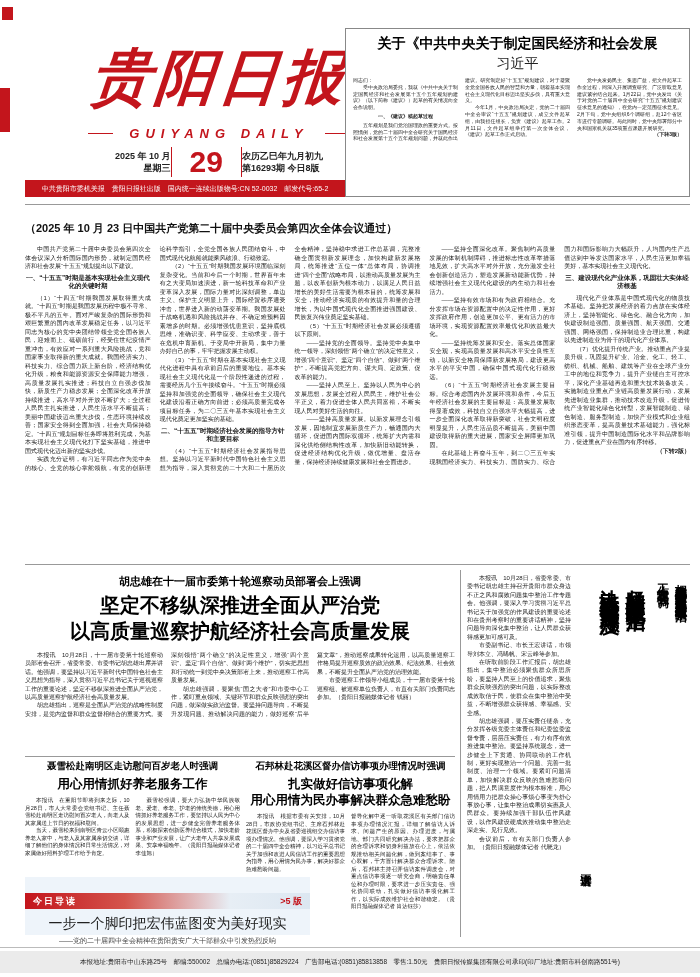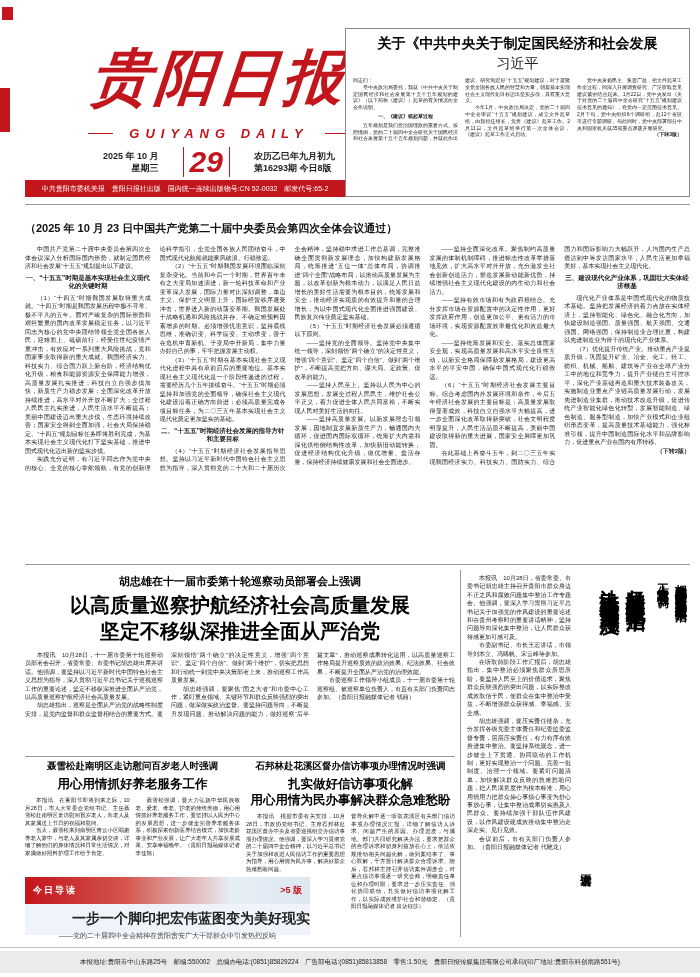--- a/index.html
+++ b/index.html
@@ -9,23 +9,23 @@
   
   .corner-mark1 { position:absolute; left:2px; top:7px; width:11px; height:13px; background:#c3151c; }
   .corner-mark2 { position:absolute; left:0; top:88px; width:10px; height:44px; background:#c3151c; }
 
   
   .masthead { position:absolute; left:88px; top:26px; width:262px; }
   .mast-title { font-family:"Liberation Serif", serif; font-weight:bold; font-style:italic; font-size:60px; line-height:104px; color:#c3151c; text-align:center; letter-spacing:4px; transform:skewX(-5deg); white-space:nowrap; }
   .mast-en { display:flex; align-items:center; gap:16px; margin-top:-4px;font-style:italic; }
   .mast-en .rule { flex:1; height:1px; background:#c3151c; }
   .mast-en .txt { color:#c3151c; font-weight:bold; font-size:13px; letter-spacing:6px; white-space:nowrap; }
-  .dateline { display:flex; justify-content:center; align-items:center; gap:24px; margin-top:6px; }
+  .dateline { display:flex; justify-content:center; align-items:center; gap:0; margin-top:6px; }
   .date-left { text-align:right; font-size:9px; font-weight:bold; line-height:12px; color:#222; }
-  .date-day { font-size:30px; font-weight:bold; color:#c3151c; line-height:30px; padding:0 6px; border-left:1px solid #c3151c; border-right:1px solid #c3151c;font-style:italic; }
+  .date-day { font-size:30px; font-weight:bold; color:#c3151c; line-height:30px; padding:0 18px; border-left:1px solid #c3151c; border-right:1px solid #c3151c; }
   .date-right { text-align:left; font-size:9px; font-weight:bold; line-height:12px; color:#222; }
   .redbar { position:absolute; left:25px; top:180px; width:320px; height:17px; background:#c3151c; color:#fff; font-size:7px; line-height:17px; text-align:center; white-space:nowrap; }
 
   
   .explain-box { position:absolute; left:345px; top:28px; width:345px; height:169px; border:1px solid #888; padding:5px 7px; background:#fff; }
   .explain-title { font-weight:900; font-size:14px; line-height:18px; text-align:center; color:#000; }
   .explain-byline { text-align:center; font-size:14px; margin:3px 0 4px; color:#222; }
   .explain-body { height:104px; overflow:hidden; columns:3; column-gap:7px; font-size:5px; line-height:6.8px; text-align:justify; color:#222; }
 
   
@@ -61,24 +61,24 @@
   .bl-b { position:absolute; left:246px; top:760px; width:209px; }
   .bl-kicker { font-size:9.5px; font-weight:bold; text-align:center; color:#000; }
   .bl-headline { font-size:12.5px; font-weight:900; line-height:16px; text-align:center; color:#000; margin-top:3px; }
   .bl-body { margin-top:5px; height:60px; overflow:hidden; columns:2; column-gap:6px; font-size:5.5px; line-height:7.5px; text-align:justify; color:#1a1a1a; }
   .bl-b-cols { margin-top:5px; display:flex; gap:6px; }
   .bl-b-col1 { width:99px; height:60px; overflow:hidden; font-size:5.5px; line-height:7.5px; text-align:justify; color:#1a1a1a; }
   .bl-b-col2 { width:104px; height:122px; overflow:hidden; font-size:5.5px; line-height:7.5px; text-align:justify; color:#1a1a1a; }
 
   
   .guide-box { position:absolute; left:25px; top:877px; width:285px; height:58px; background:#eef4fa; }
-  .guide-bar { height:27px; display:flex; justify-content:space-between; align-items:center; padding:7px 8px; background:linear-gradient(90deg,#c3151c 0%,#d4544c 35%,#e7eef5 72%,#dce7f1 100%); }
+  .guide-bar { height:16px; display:flex; justify-content:space-between; align-items:center; padding:7px 8px; background:linear-gradient(90deg,#c3151c 0%,#d4544c 35%,#e7eef5 72%,#dce7f1 100%);margin-top:16px; }
   .guide-label { color:#fff; font-size:9px; font-weight:bold; letter-spacing:2px; }
   .guide-page { color:#c3151c; font-size:9px; font-weight:bold; }
-  .guide-title { font-size:14px; font-weight:700; text-align:right; margin-top:6px; color:#222; }
+  .guide-title { font-size:14px; font-weight:400; text-align:center; margin-top:6px; color:#222; }
   .guide-sub { font-size:7px; text-align:center; margin-top:3px; color:#444; }
 
   
   .footer-rule { position:absolute; left:0; top:947px; width:700px; height:1px; background:#bbb; }
   .footer-bar { position:absolute; left:0; top:951px; width:700px; height:22px; background:#ebebeb; font-size:6.5px; line-height:22px; text-align:center; color:#222; white-space:nowrap; }
 </style>
 </head>
 <body>
 
 <div id="page">
@@ -146,22 +146,22 @@
         <div class="blk blk-h">三、建设现代化产业体系，巩固壮大实体经济根基</div>
         <div class="blk blk-p">现代化产业体系是中国式现代化的物质技术基础。坚持把发展经济的着力点放在实体经济上，坚持智能化、绿色化、融合化方向，加快建设制造强国、质量强国、航天强国、交通强国、网络强国，保持制造业合理比重，构建以先进制造业为骨干的现代化产业体系。</div>
         <div class="blk blk-p">（7）优化提升传统产业。推动重点产业提质升级，巩固提升矿业、冶金、化工、轻工、纺织、机械、船舶、建筑等产业在全球产业分工中的地位和竞争力，提升产业链自主可控水平，深化产业基础再造和重大技术装备攻关，实施制造业重点产业链高质量发展行动，发展先进制造业集群，推动技术改造升级，促进传统产业智能化绿色化转型，发展智能制造、绿色制造、服务型制造，加快产业模式和企业组织形态变革，提高质量技术基础能力，强化标准引领，提升中国制造国际化水平和品牌影响力，促进重点产业在国内有序转移。</div>
         <div class="blk blk-e">（下转2版）</div>
       </div>
   </div>
 
   <div class="mid-art">
     <div class="mid-kicker">胡忠雄在十一届市委第十轮巡察动员部署会上强调</div>
     <div class="mid-headline">
+      <div>坚定不移纵深推进全面从严治党</div>
       <div>以高质量巡察护航经济社会高质量发展</div>
-      <div>坚定不移纵深推进全面从严治党</div>
     </div>
     <div class="mid-body">
         <div class="blk blk-p">本报讯　10月28日，十一届市委第十轮巡察动员部署会召开，省委常委、市委书记胡忠雄出席并讲话。他强调，要坚持以习近平新时代中国特色社会主义思想为指导，深入贯彻习近平总书记关于巡视巡察工作的重要论述，坚定不移纵深推进全面从严治党，以高质量巡察护航经济社会高质量发展。</div>
         <div class="blk blk-p">胡忠雄指出，巡察是全面从严治党的战略性制度安排，是党内监督和群众监督相结合的重要方式。要深刻领悟“两个确立”的决定性意义，增强“四个意识”、坚定“四个自信”、做到“两个维护”，切实把思想和行动统一到党中央决策部署上来，推动巡察工作高质量发展。</div>
         <div class="blk blk-p">胡忠雄强调，要聚焦“国之大者”和市委中心工作，紧盯重点领域、关键环节和群众反映强烈的突出问题，做深做实政治监督。要坚持问题导向，不断提升发现问题、推动解决问题的能力，做好巡察“后半篇文章”，推动巡察成果转化运用，以高质量巡察工作格局提升巡察质效的政治效果、纪法效果、社会效果，不断提升全面从严治党的治理效能。</div>
         <div class="blk blk-p">市委巡察工作领导小组成员，十一届市委第十轮巡察组、被巡察单位负责人，市直有关部门负责同志参加。（贵阳日报融媒体记者 钱丽）</div>
       </div>
   </div>
 
   <div class="vert-art">

